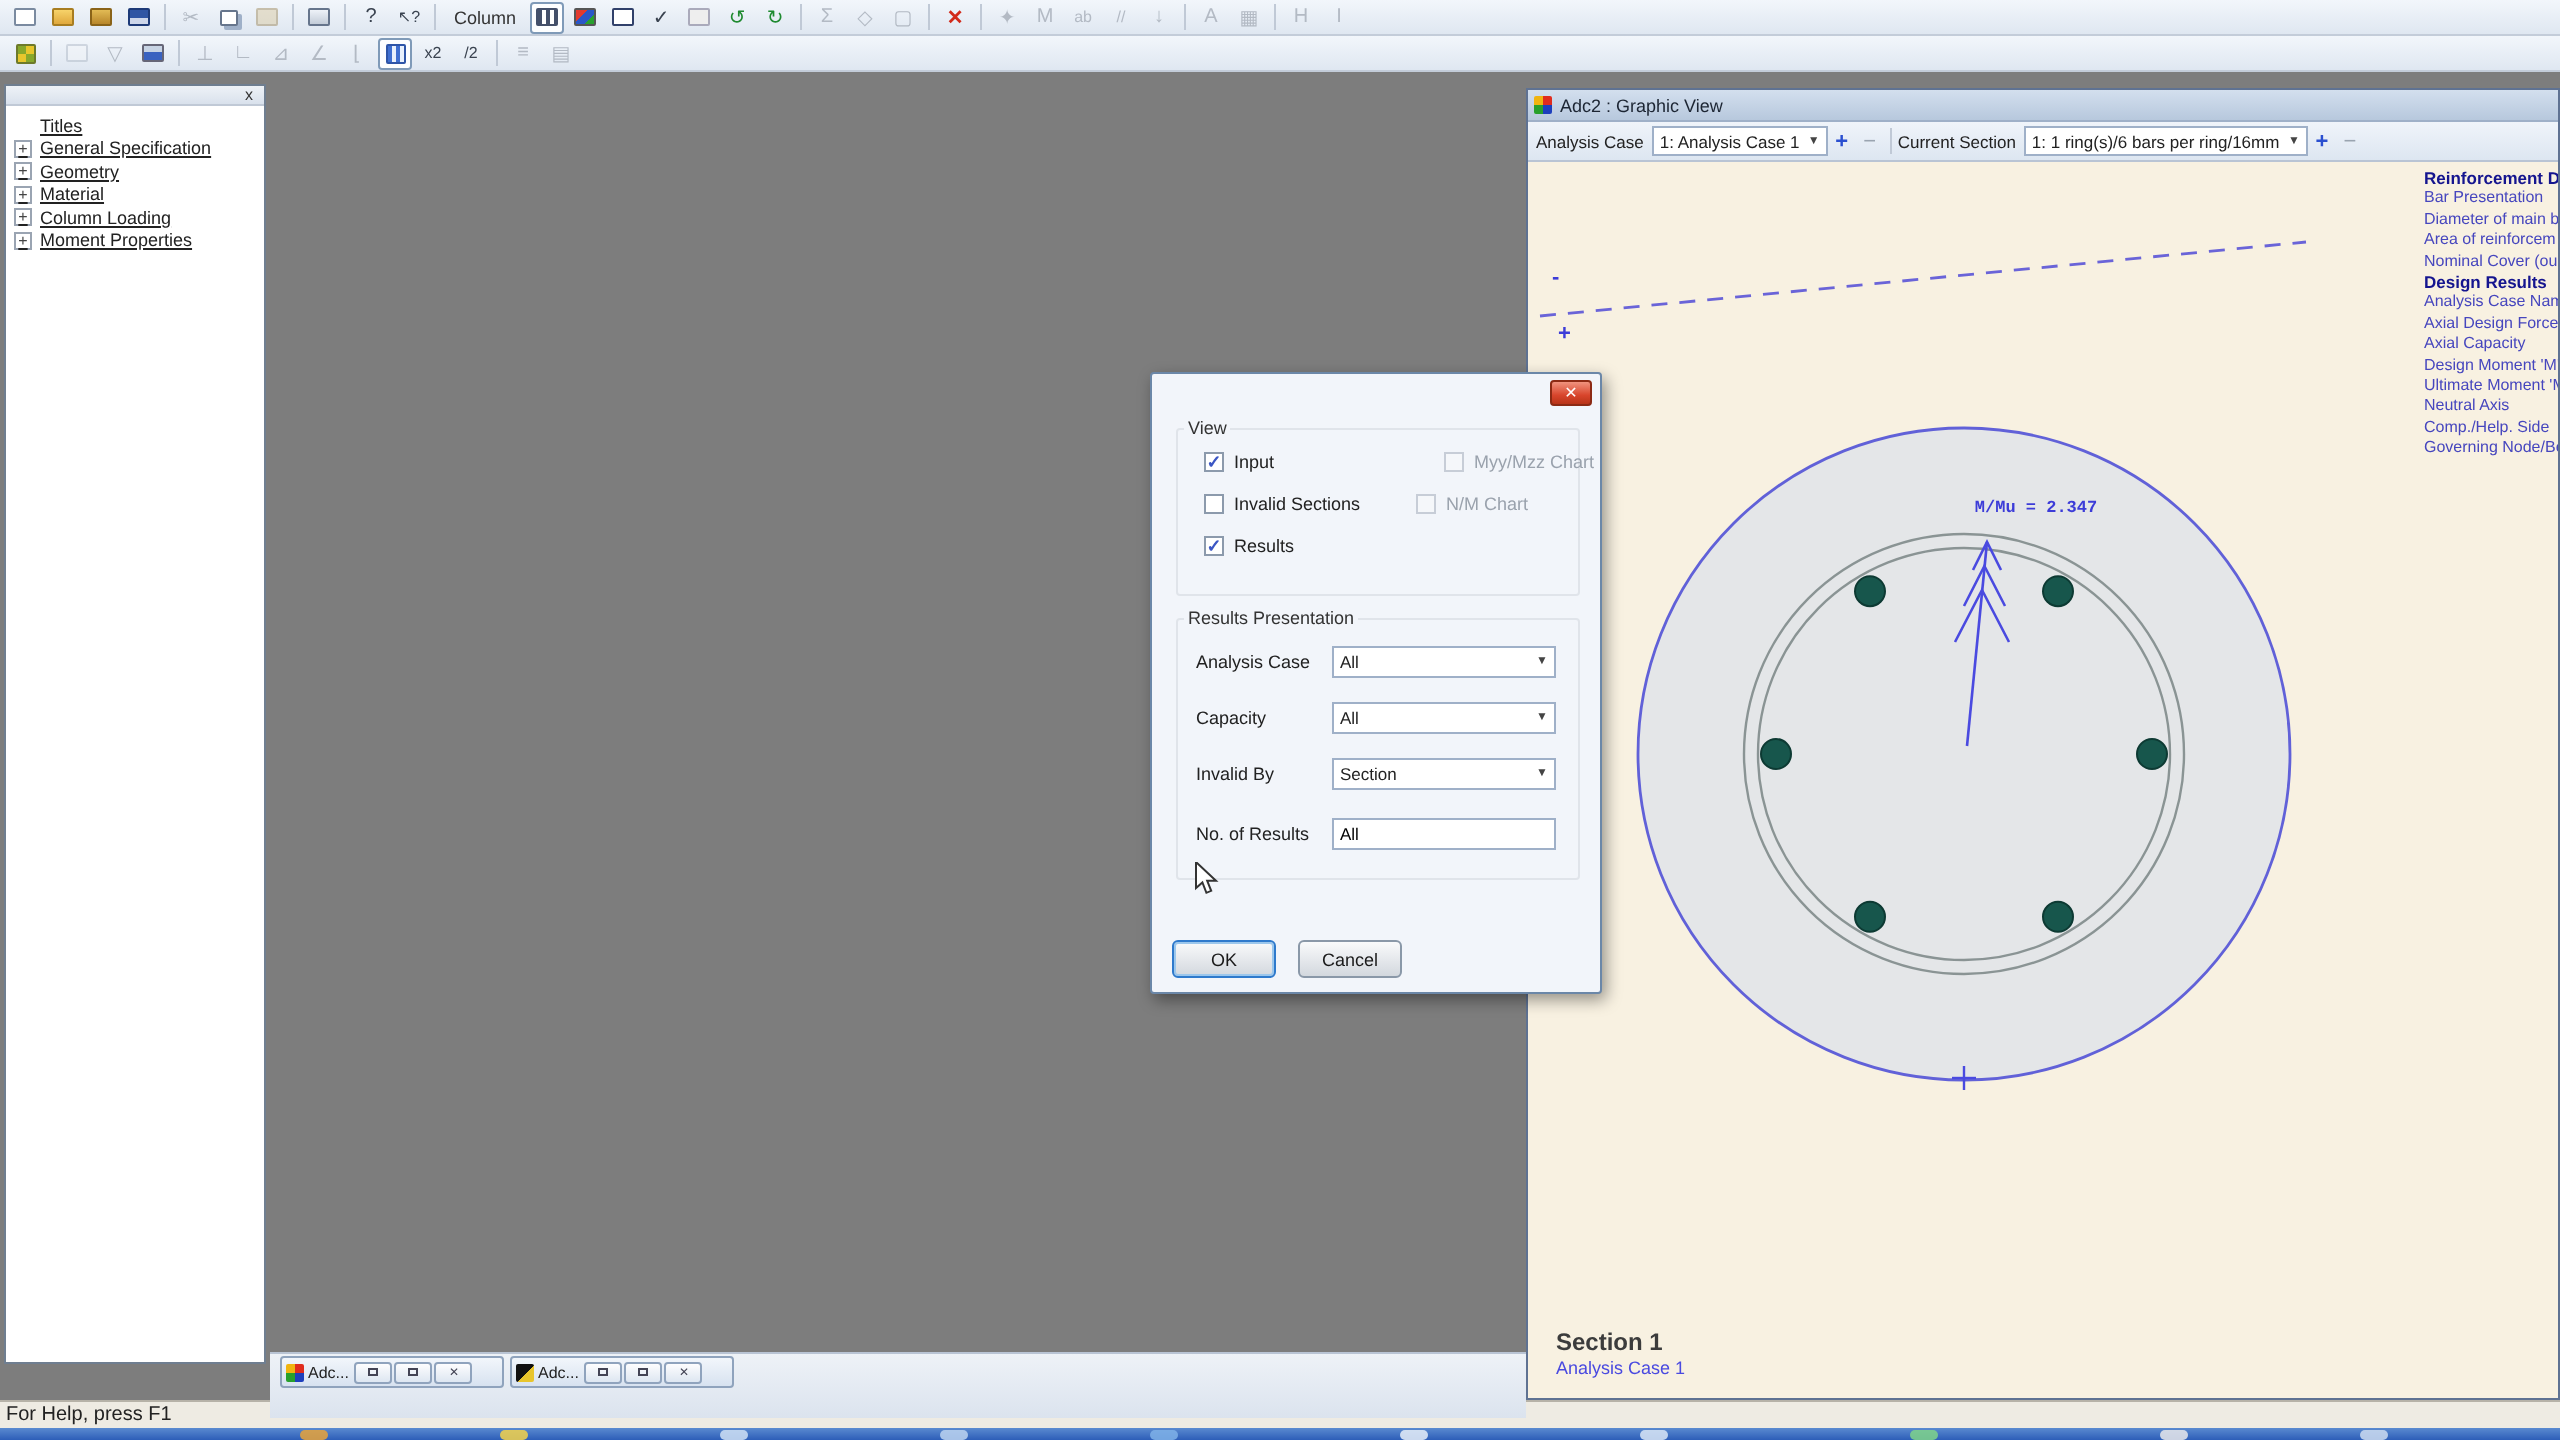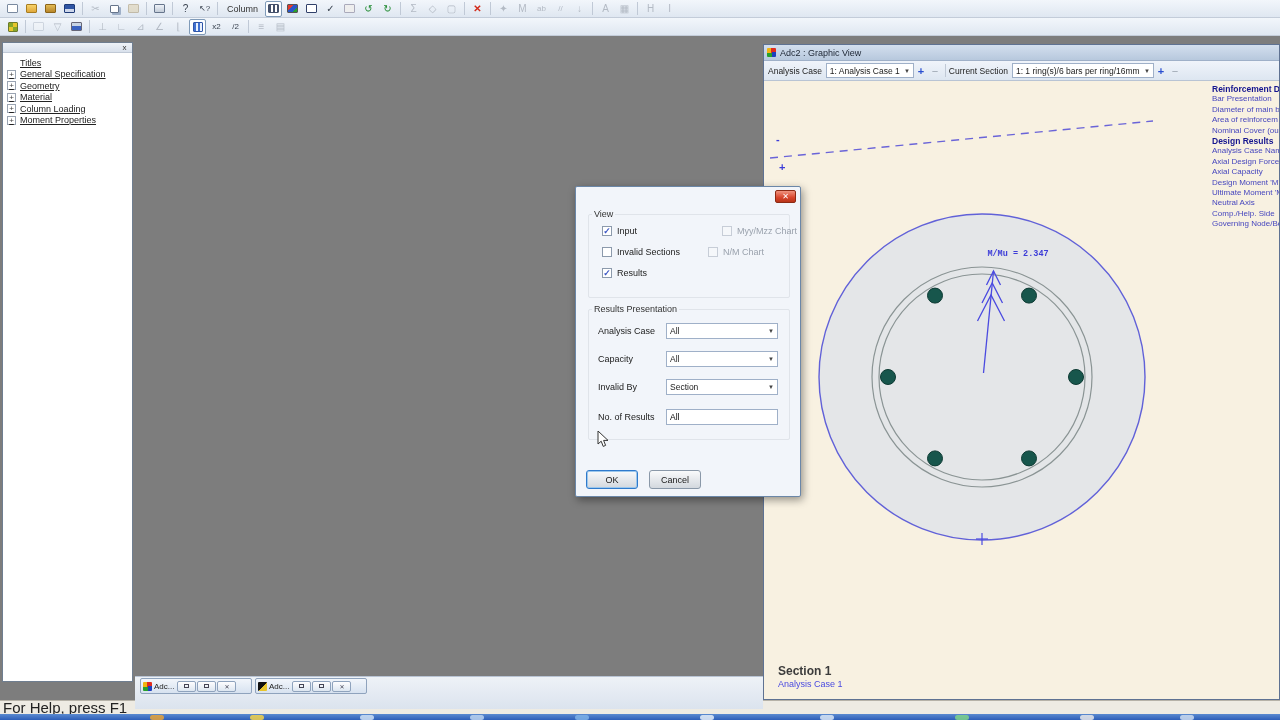--- a/index.html
+++ b/index.html
@@ -96,21 +96,21 @@
   #bottomstrip { position:absolute; left:135px; top:620px; width:628px; height:33px; background:linear-gradient(#eef2f7,#dbe3ee); border-top:1px solid #b9c4d4; z-index:6;margin-top:20px; }
   .minwin { position:absolute; top:1px; height:16px; width:112px; background:linear-gradient(#f2f6fb,#d7e2f0); border:1px solid #8fa3bd; border-radius:2px; display:flex; align-items:center; padding:0 2px; }
   .minwin .appico2 { width:9px; height:9px; border-radius:1px; margin-right:2px; flex:0 0 auto; }
   .ico-adc { background:conic-gradient(#e02c1e 0 25%,#1d3fbd 25% 50%,#27a02c 50% 75%,#f0b410 75%); }
   .ico-gfx { background:linear-gradient(135deg,#111 0 55%,#e8c52c 55%); }
   .minwin .mlabel { font-size:8px; color:#222; margin-right:2px; }
   .mbtn { width:19px; height:11px; border:1px solid #8fa3bd; border-radius:2px; background:linear-gradient(#fdfdfe,#dde6f1); margin-left:1px; display:flex; align-items:center; justify-content:center; font-size:6px; color:#445; flex:0 0 auto; }
   .sq { width:5px; height:4px; border:1px solid #445; display:inline-block; }
 
   
-  #statusbar { position:absolute; left:0; top:700px; width:1280px; height:14px; background:#eeebe3; border-top:1px solid #b6b2a8; display:flex; align-items:center; padding-left:3px; font-size:15px; color:#222; }
+  #statusbar { position:absolute; left:0; top:700px; width:1280px; height:14px; background:#eeebe3; border-top:1px solid #b6b2a8; display:flex; align-items:center; padding-left:3px; font-size:10px; color:#222; }
   #tasksliver { position:absolute; left:0; top:714px; width:1280px; height:6px; background:linear-gradient(#5a8ad0,#2d5eb8); overflow:hidden; }
   .blob { position:absolute; top:1px; width:14px; height:5px; border-radius:3px; opacity:.85; }
 
   
   #cursor { position:absolute; left:597px; top:431px; z-index:100; }
 </style>
 </head>
 <body>
 
 <div id="toolbar1" class="tbrow">

